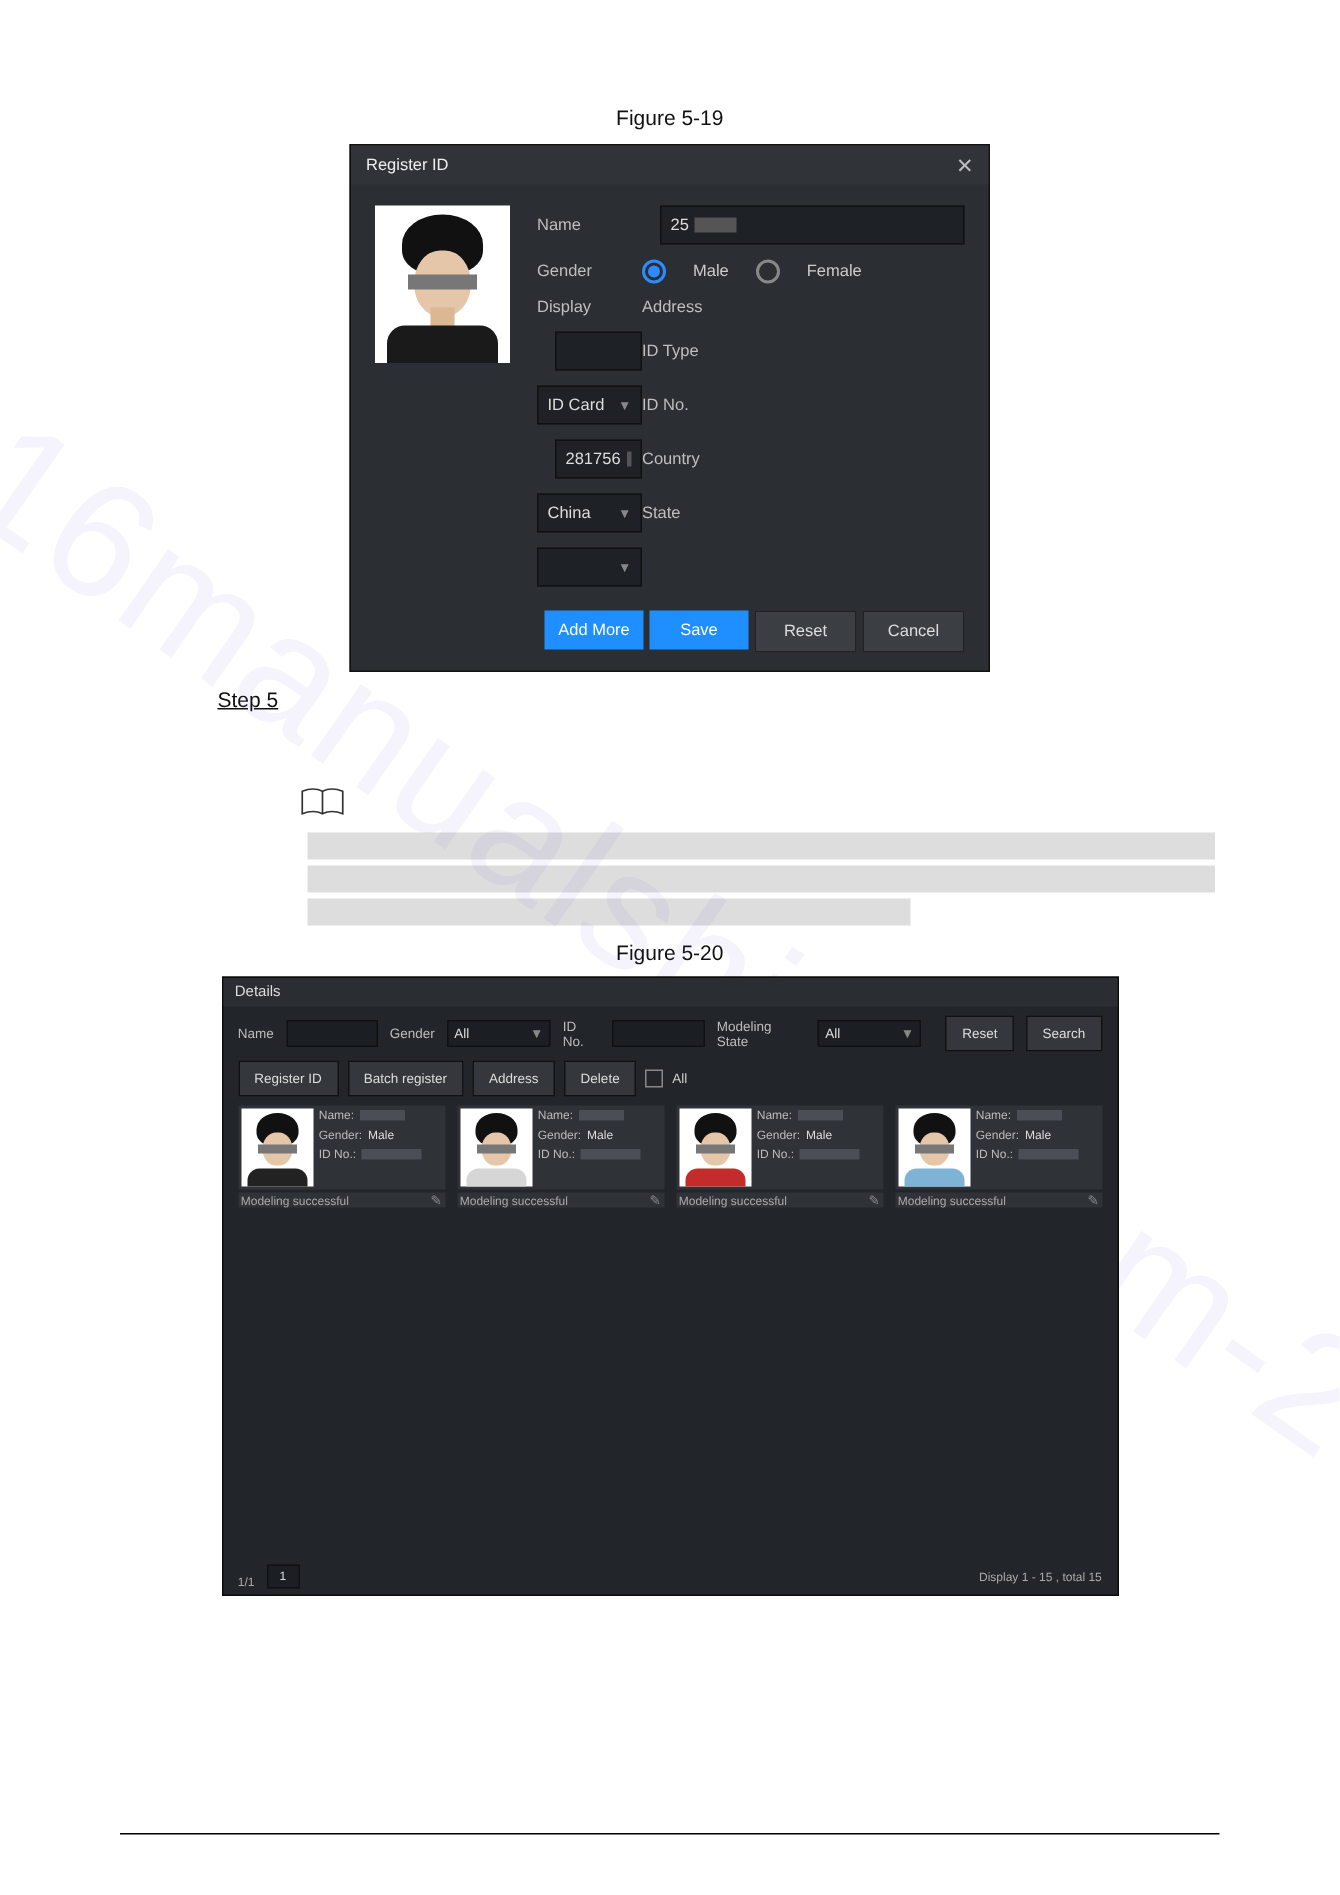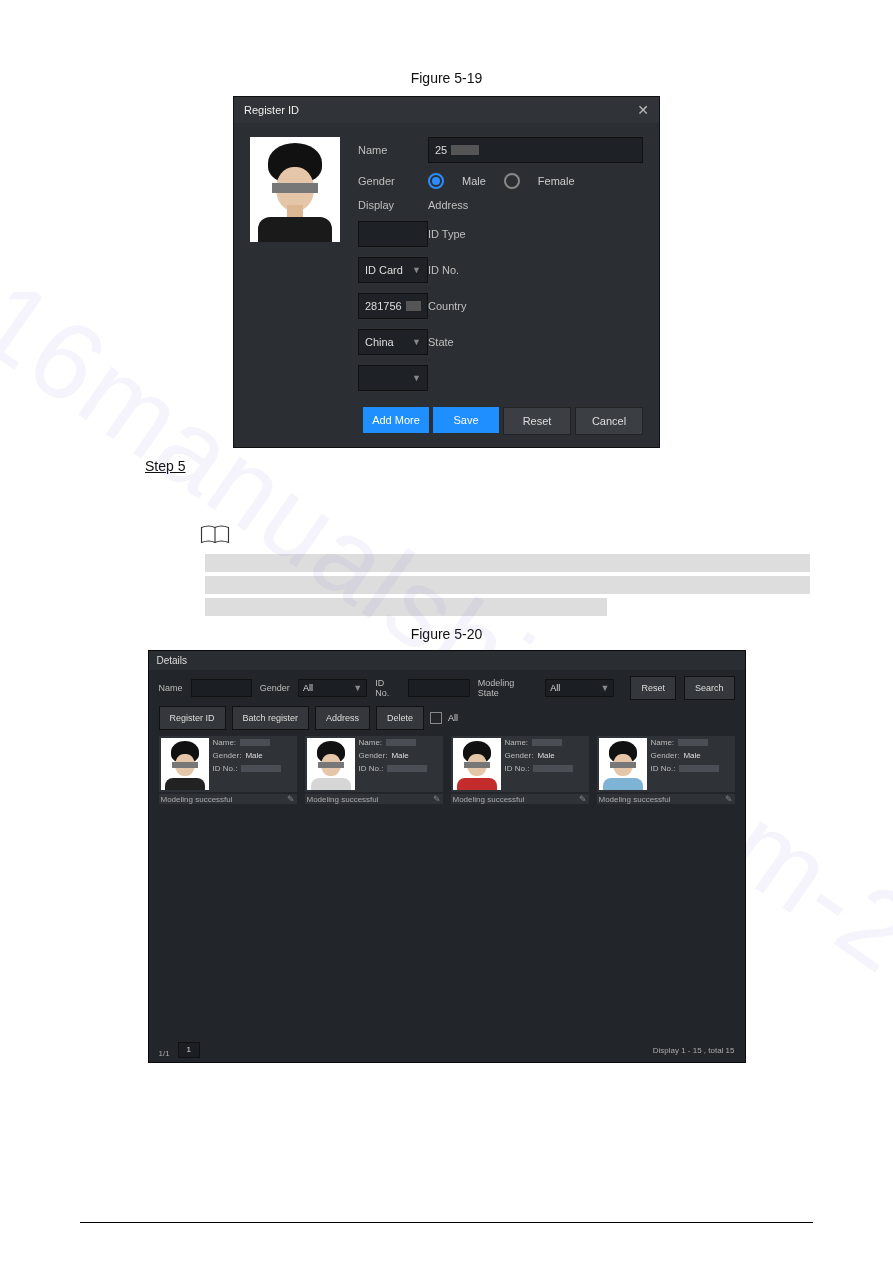--- a/index.html
+++ b/index.html
@@ -20,21 +20,21 @@
   .dlg-body { padding:14px 16px 6px 16px; display:flex; gap:18px; }
   .photo { width:90px; height:105px; background:#fff; position:relative; overflow:hidden; }
   .face-sil { position:absolute; inset:0; }
   .face-sil .hair { position:absolute; left:18px; top:6px; width:54px; height:40px; background:#111; border-radius:50% 50% 40% 40%; }
   .face-sil .face { position:absolute; left:26px; top:30px; width:38px; height:44px; background:#e6c6a8; border-radius:50%/55%; }
   .face-sil .band { position:absolute; left:22px; top:46px; width:46px; height:10px; background:#777; }
   .face-sil .neck { position:absolute; left:37px; top:68px; width:16px; height:14px; background:#dcb892; }
   .face-sil .body { position:absolute; left:8px; top:80px; width:74px; height:40px; background:#1a1a1a; border-radius:12px 12px 0 0; }
   .form-grid { flex:1; display:grid; grid-template-columns:70px 1fr; row-gap:10px; align-items:center; }
   .form-label { color:#bfbfbf; }
-  .txt-in { background:#1e2125; border:1px solid #111; color:#ddd; height:20px; padding:2px 6px; display:flex; align-items:center; position:relative; }
+  .txt-in { background:#1e2125; border:1px solid #111; color:#ddd; height:20px; padding:2px 6px; display:flex; align-items:center; position:relative;margin-left:12px; }
   .txt-in .cens { display:inline-block; height:10px; background:#555; margin-left:4px; }
   .sel { display:flex; align-items:center; justify-content:space-between; background:#1e2125; border:1px solid #111; height:20px; padding:2px 6px; color:#ddd; }
   .tri { font-size:9px; color:#888; }
   .radio-row { display:flex; gap:18px; align-items:center; }
   .radio { width:12px; height:12px; border-radius:50%; border:2px solid #888; display:inline-block; position:relative; }
   .radio.checked { border-color:#2c8cff; }
   .radio.checked::after { content:""; position:absolute; inset:2px; background:#2c8cff; border-radius:50%; }
   .date-in .cal-icon { position:absolute; right:4px; top:3px; font-size:11px; color:#888; }
   .dlg-buttons { padding:10px 16px 12px; display:flex; justify-content:flex-end; gap:4px; }
   .btn { border:none; height:26px; min-width:66px; font-size:11px; color:#fff; display:flex; align-items:center; justify-content:center; }

